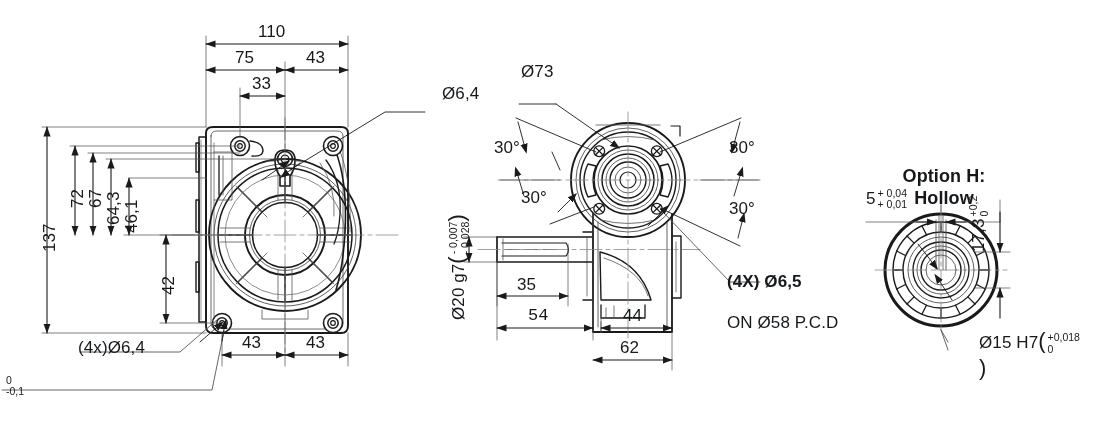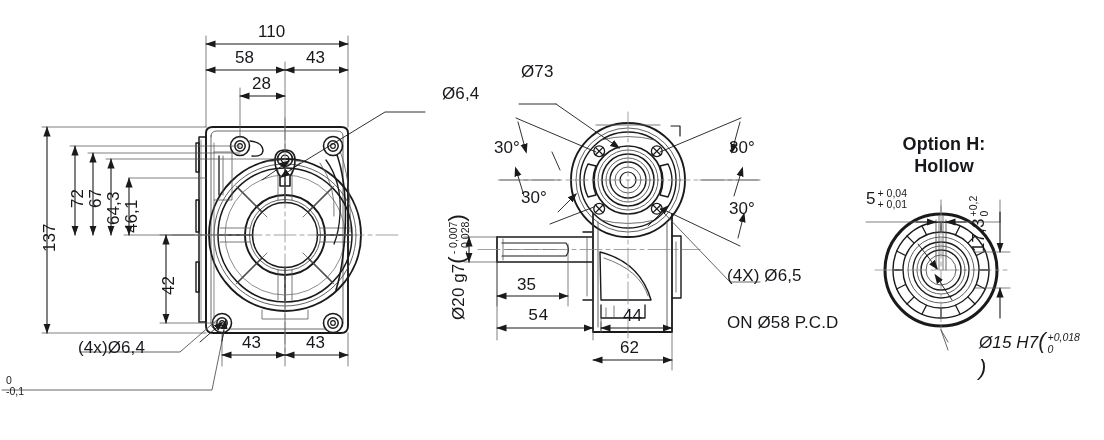--- a/index.html
+++ b/index.html
@@ -5,21 +5,21 @@
   html,body{margin:0;padding:0;background:#ffffff;}
   body{width:1104px;height:440px;overflow:hidden;
        font-family:"Liberation Sans","DejaVu Sans",sans-serif;color:#1a1a1a;}
   #stage{position:relative;width:1080px;height:440px;}
   svg.layer{position:absolute;left:0;top:0;width:1104px;height:440px;}
   .txt{position:absolute;white-space:nowrap;font-size:17px;color:#16181c;letter-spacing:.1px;}
   .rot{transform-origin:0 0;transform:rotate(-90deg);}
   .stk{display:inline-flex;flex-direction:column;justify-content:center;
        font-size:10.5px;line-height:1.08;vertical-align:middle;margin-left:2px;}
   .paren{display:inline-flex;align-items:center;font-size:22px;font-weight:300;}
-  .ttl{font-size:18px;font-weight:bold;text-align:center;}
+  .ttl{font-size:18px;font-weight:bold;text-align:center;margin-top:32px;}
 </style>
 </head>
 <body>
 
 <div id="stage">
 
   <svg class="layer" viewBox="0 0 1104 440">
     <defs>
       <marker id="ar" markerWidth="10" markerHeight="8" refX="9.5" refY="4" orient="auto" markerUnits="userSpaceOnUse">
         <path d="M0,0.4 L10,4 L0,7.6 Z" fill="#1a1a1a"></path>
@@ -355,23 +355,23 @@
       <path d="M941,330 L948,342" stroke="#555" stroke-width="0.9"></path>
       <path d="M918,244 L932,262" stroke="#1a1a1a" stroke-width="0.9" marker-end="url(#arOut)"></path>
       <path d="M952,300 L940,282" stroke="#1a1a1a" stroke-width="0.9" marker-end="url(#arOut)"></path>
       <path d="M941,330 L948,350" stroke="#555" stroke-width="0.9"></path>
     </g>
 
     </g>
   </svg>
 
   <div class="txt" style="left:258px;top:22px;">110</div>
-  <div class="txt" style="left:235px;top:48px;">58</div>
+  <div class="txt" style="left:235px;top:48px;">75</div>
   <div class="txt" style="left:306px;top:48px;">43</div>
-  <div class="txt" style="left:252px;top:74px;">28</div>
+  <div class="txt" style="left:252px;top:74px;">33</div>
   <div class="txt" style="left:242px;top:333px;">43</div>
   <div class="txt" style="left:306px;top:333px;">43</div>
 
   <div class="txt rot" style="left:40px;top:252px;">137</div>
   <div class="txt rot" style="left:68px;top:208px;">72</div>
   <div class="txt rot" style="left:86px;top:208px;">67</div>
   <div class="txt rot" style="left:104px;top:225px;">64,3</div>
   <div class="txt rot" style="left:122px;top:233px;">46,1</div>
   <div class="txt rot" style="left:159px;top:295px;">42</div>
 
@@ -397,40 +397,40 @@
         <span>- 0,007</span>
         <span>- 0,028</span>
       </span><span class="paren">)</span>
   </div>
 
   <div class="txt" style="left:517px;top:275px;">35</div>
   <div class="txt" style="left:528px;top:306px;font-family:Liberation Mono, monospace;">54</div>
   <div class="txt" style="left:623px;top:306px;">44</div>
   <div class="txt" style="left:620px;top:338px;">62</div>
 
-  <div class="txt" style="left:727px;top:266px;">(4X) Ø6,5</div>
+  <div class="txt" style="left:727px;top:272px;font-weight:bold;">(4X) Ø6,5</div>
   <div class="txt" style="left:727px;top:292px;margin-top:21px;">ON Ø58 P.C.D</div>
 
   <div class="txt ttl" style="left:884px;top:134px;width:120px;">Option H:</div>
   <div class="txt ttl" style="left:884px;top:156px;width:120px;">Hollow</div>
 
   <div style="position:absolute;left:866px;top:188px;">
     <span class="txt" style="position:static;">5</span><span class="stk">
         <span>+ 0,04</span>
         <span>+ 0,01</span>
       </span>
   </div>
 
   <div class="rot" style="position:absolute;left:968px;top:252px;transform-origin:0 0;">
     <span class="txt" style="position:static;">17,3</span><span class="stk">
         <span>+0,2</span>
         <span>0</span>
       </span>
   </div>
 
-  <div style="position:absolute;left:979px;top:328px;font-style:italic;">
+  <div style="position:absolute;left:979px;top:328px;">
     <span class="txt" style="position:static;">Ø15 H7</span><span class="paren">(</span><span class="stk">
         <span>+0,018</span>
         <span>0</span>
       </span><span class="paren">)</span>
   </div>
 
 </div>
 
 </body></html>

